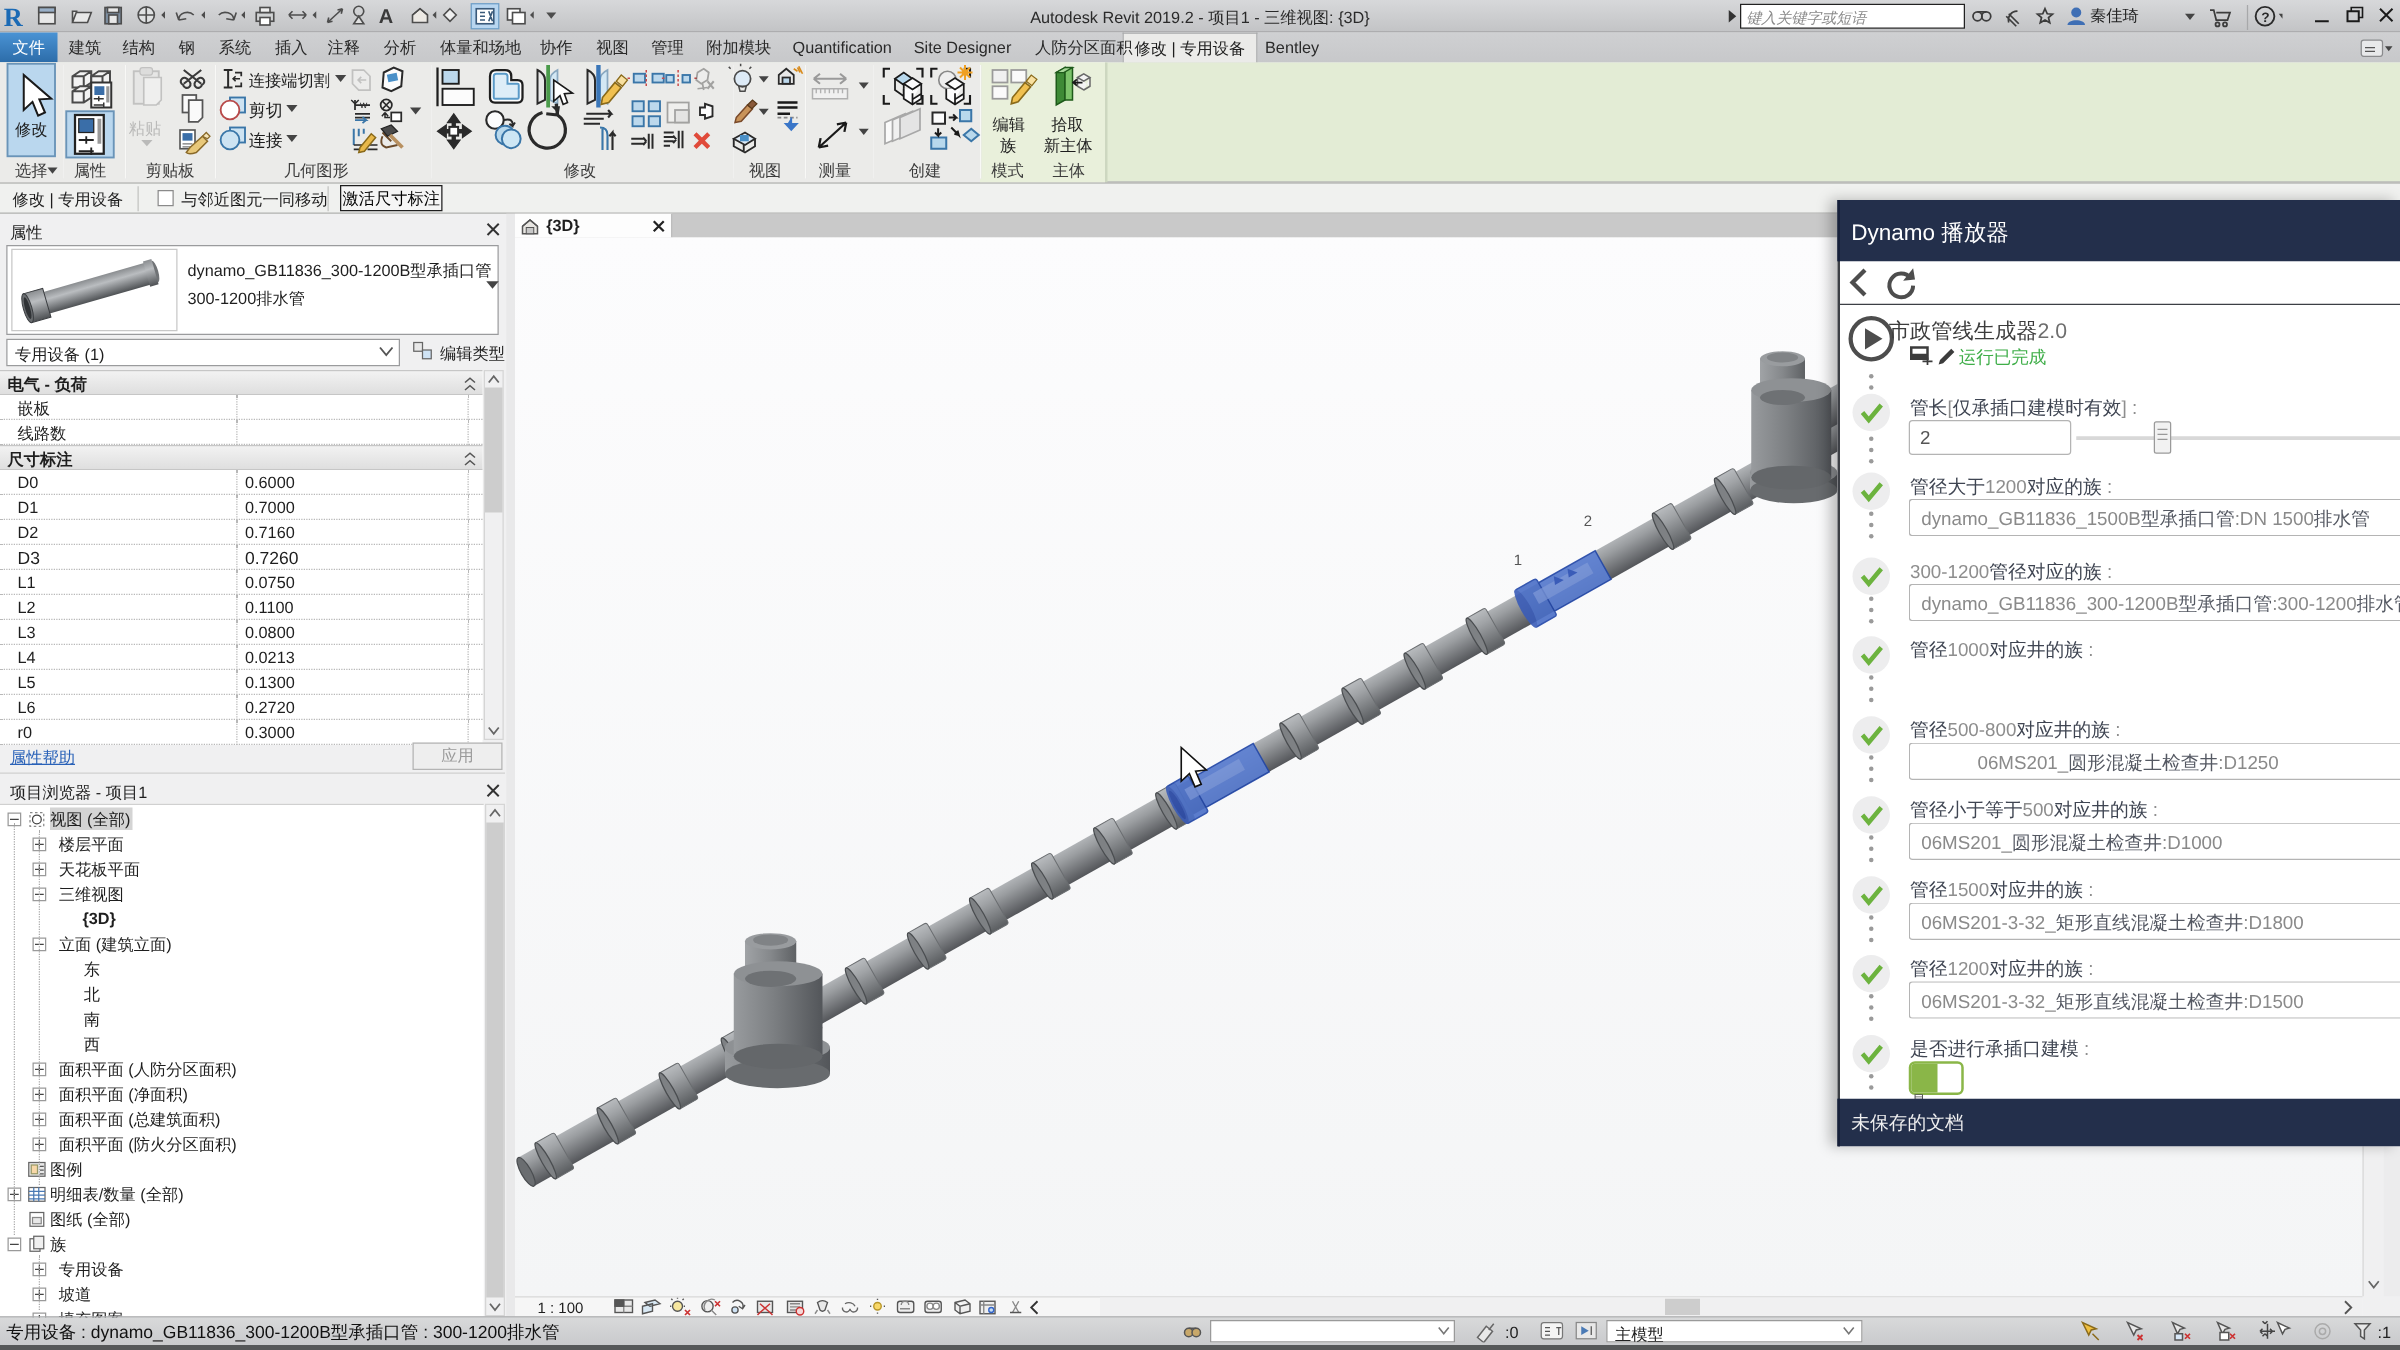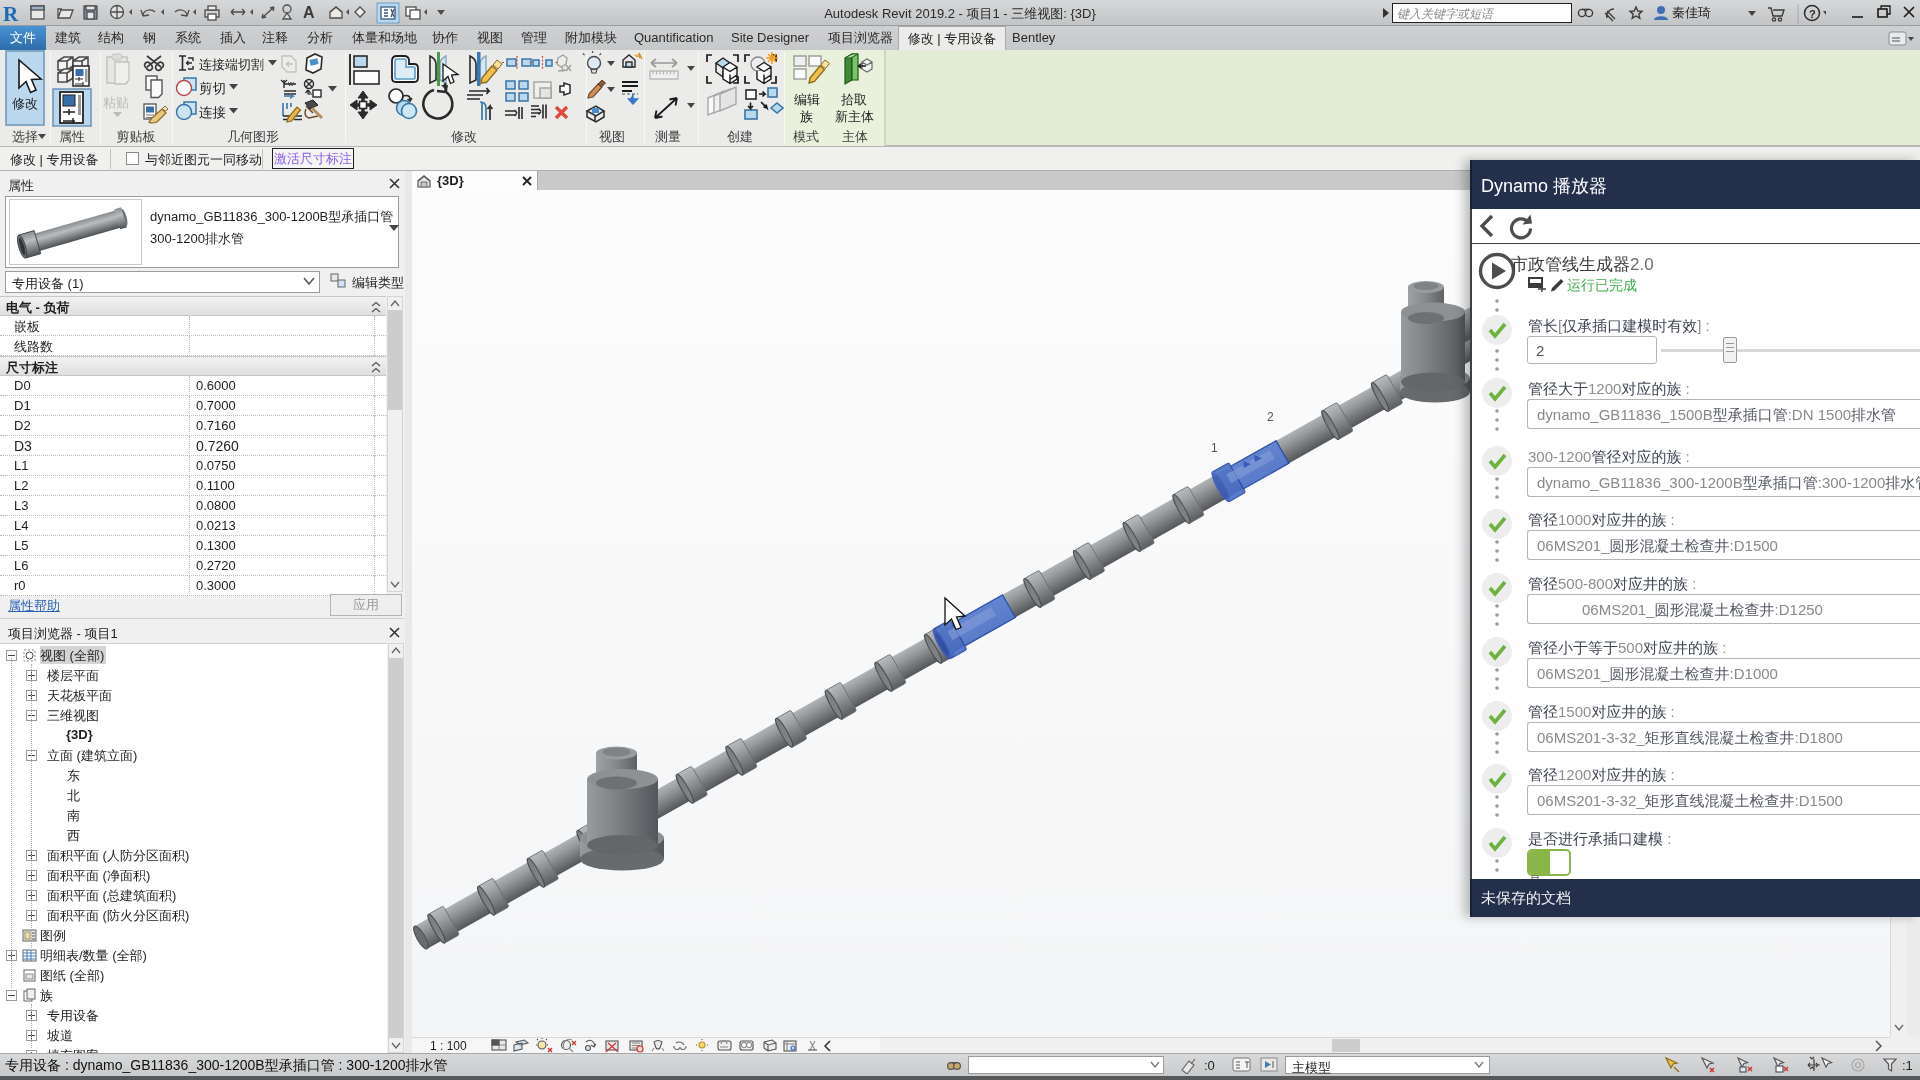--- a/index.html
+++ b/index.html
@@ -96,21 +96,21 @@
 <div class="abs" style="left:220px;top:26px;font-size:13px;color:#2a2a2a;line-height:24px;">插入</div>
 <div class="abs" style="left:262px;top:26px;font-size:13px;color:#2a2a2a;line-height:24px;">注释</div>
 <div class="abs" style="left:307px;top:26px;font-size:13px;color:#2a2a2a;line-height:24px;">分析</div>
 <div class="abs" style="left:352px;top:26px;font-size:13px;color:#2a2a2a;line-height:24px;">体量和场地</div>
 <div class="abs" style="left:432px;top:26px;font-size:13px;color:#2a2a2a;line-height:24px;">协作</div>
 <div class="abs" style="left:477px;top:26px;font-size:13px;color:#2a2a2a;line-height:24px;">视图</div>
 <div class="abs" style="left:521px;top:26px;font-size:13px;color:#2a2a2a;line-height:24px;">管理</div>
 <div class="abs" style="left:565px;top:26px;font-size:13px;color:#2a2a2a;line-height:24px;">附加模块</div>
 <div class="abs" style="left:634px;top:26px;font-size:13px;color:#2a2a2a;line-height:24px;">Quantification</div>
 <div class="abs" style="left:731px;top:26px;font-size:13px;color:#2a2a2a;line-height:24px;">Site Designer</div>
-<div class="abs" style="left:828px;top:26px;font-size:13px;color:#2a2a2a;line-height:24px;">项目浏览器</div>
+<div class="abs" style="left:828px;top:26px;font-size:13px;color:#2a2a2a;line-height:24px;">人防分区面积</div>
 <div class="abs" style="left:1012px;top:26px;font-size:13px;color:#2a2a2a;line-height:24px;">Bentley</div>
 <svg class="abs" style="left:1888px;top:30px" width="28" height="18">
       <rect x="1" y="2" width="17" height="13" rx="2" fill="#e8e9ea" stroke="#8a8b8d"></rect>
       <path d="M4 8 h8 m-8 3 h8" stroke="#555" fill="none"></path>
       <path d="M20 7 l3 4 3 -4 z" fill="#444"></path>
     </svg>
 <div class="abs" style="left:0;top:50px;width:1920px;height:96px;background:#e3ecd5;border-bottom:1px solid #b9bab8;"></div>
 <div class="abs" style="left:0;top:50px;width:884px;height:96px;background:#eceded;"></div>
 <div class="abs" style="left:784px;top:50px;width:100px;height:96px;background:#e9f1dc;"></div>
 <div class="abs" style="left:95px;top:52px;width:1px;height:92px;background:#c9cac8;"></div>
@@ -378,21 +378,21 @@
 <path d="M866 16 l-7 0 m2.5 -2.5 l-3 2.5 3 2.5" stroke="#1a1a1a" stroke-width="1.4" fill="none"></path>
 <text x="841" y="54" font-size="13" fill="#1e1e1e">拾取</text>
 <text x="835" y="71" font-size="13" fill="#1e1e1e">新主体</text>
 </svg>
 <div class="abs" style="left:0;top:147px;width:1920px;height:24px;background:#f0f1ef;border-bottom:1px solid #b0b1af;"></div>
 <div class="abs" style="left:10px;top:151px;font-size:13px;color:#1e1e1e;">修改 | 专用设备</div>
 <div class="abs" style="left:110px;top:149px;width:1px;height:20px;background:#c2c3c1;"></div>
 <div class="abs" style="left:126px;top:152px;width:13px;height:13px;background:#fff;border:1px solid #8a8a8a;"></div>
 <div class="abs" style="left:145px;top:151px;font-size:13px;color:#1e1e1e;">与邻近图元一同移动</div>
 <div class="abs" style="left:262px;top:149px;width:1px;height:20px;background:#c2c3c1;"></div>
-<div class="abs" style="left:272px;top:148px;width:82px;height:21px;background:#f5f5f5;border:1px solid #1e1e1e;font-size:13px;color:#8b5cf6;text-align:center;line-height:19px;">激活尺寸标注</div>
+<div class="abs" style="left:272px;top:148px;width:82px;height:21px;background:#f5f5f5;border:1px solid #1e1e1e;font-size:13px;color:#000000;text-align:center;line-height:19px;">激活尺寸标注</div>
 <div class="abs" style="left:0;top:172px;width:412px;height:881px;background:#f0f0f1;"></div>
 <div class="abs" style="left:0;top:172px;width:404px;height:24px;background:#f0f0f1;font-size:13px;color:#1e1e1e;">
       <span style="position:absolute;left:8px;top:5px;">属性</span>
     </div>
 <svg class="abs" style="left:388px;top:177px" width="14" height="14">
       <path d="M2 2 l9 9 m0 -9 l-9 9" stroke="#333" stroke-width="1.6"></path>
     </svg>
 <div class="abs" style="left:5px;top:196px;width:394px;height:72px;background:#fff;border:1px solid #9a9b9d;"></div>
 <div class="abs" style="left:9px;top:199px;width:133px;height:66px;background:#fff;border:1px solid #c8c8c8;"></div>
 <svg class="abs" style="left:10px;top:200px" width="131" height="64" viewBox="0 0 131 64">
@@ -875,23 +875,20 @@
 <svg class="abs" style="left:1494px;top:475px" width="6" height="27">
       <circle cx="3" cy="4" r="1.8" fill="#9a9a9a"></circle>
       <circle cx="3" cy="13" r="1.8" fill="#9a9a9a"></circle>
       <circle cx="3" cy="22" r="1.8" fill="#9a9a9a"></circle>
     </svg>
 <svg class="abs" style="left:1481px;top:508px" width="34" height="34" viewBox="0 0 34 34">
 <circle cx="16" cy="16" r="15" fill="#ededee"></circle>
 <path d="M9 16 l5 6 10 -12" stroke="#6cb33e" stroke-width="3.6" fill="none"></path>
 </svg>
 <div class="abs" style="left:1528px;top:511px;font-size:15px;color:#3f4552;">管径<span style="color:#8e8e8e;">1000</span>对应井的族<span style="color:#8e8e8e;"> :</span></div>
-<div class="abs" style="left:1527px;top:530px;width:393px;height:30px;background:#fff;border:1px solid #b4b4b4;border-radius:3px 0 0 3px;border-right:none;font-size:15px;white-space:nowrap;overflow:hidden;">
-      <span style="position:absolute;left:9px;top:6px;"><span style="color:#8a8a8a;">06MS201_</span><span style="color:#55596380;color:#555963;">圆形混凝土检查井</span><span style="color:#8a8a8a;">:D1500</span><span style="color:#555963;"></span></span>
-    </div>
 <svg class="abs" style="left:1494px;top:538px" width="6" height="27">
       <circle cx="3" cy="4" r="1.8" fill="#9a9a9a"></circle>
       <circle cx="3" cy="13" r="1.8" fill="#9a9a9a"></circle>
       <circle cx="3" cy="22" r="1.8" fill="#9a9a9a"></circle>
     </svg>
 <svg class="abs" style="left:1481px;top:572px" width="34" height="34" viewBox="0 0 34 34">
 <circle cx="16" cy="16" r="15" fill="#ededee"></circle>
 <path d="M9 16 l5 6 10 -12" stroke="#6cb33e" stroke-width="3.6" fill="none"></path>
 </svg>
 <div class="abs" style="left:1528px;top:575px;font-size:15px;color:#3f4552;">管径<span style="color:#8e8e8e;">500-800</span>对应井的族<span style="color:#8e8e8e;"> :</span></div>

